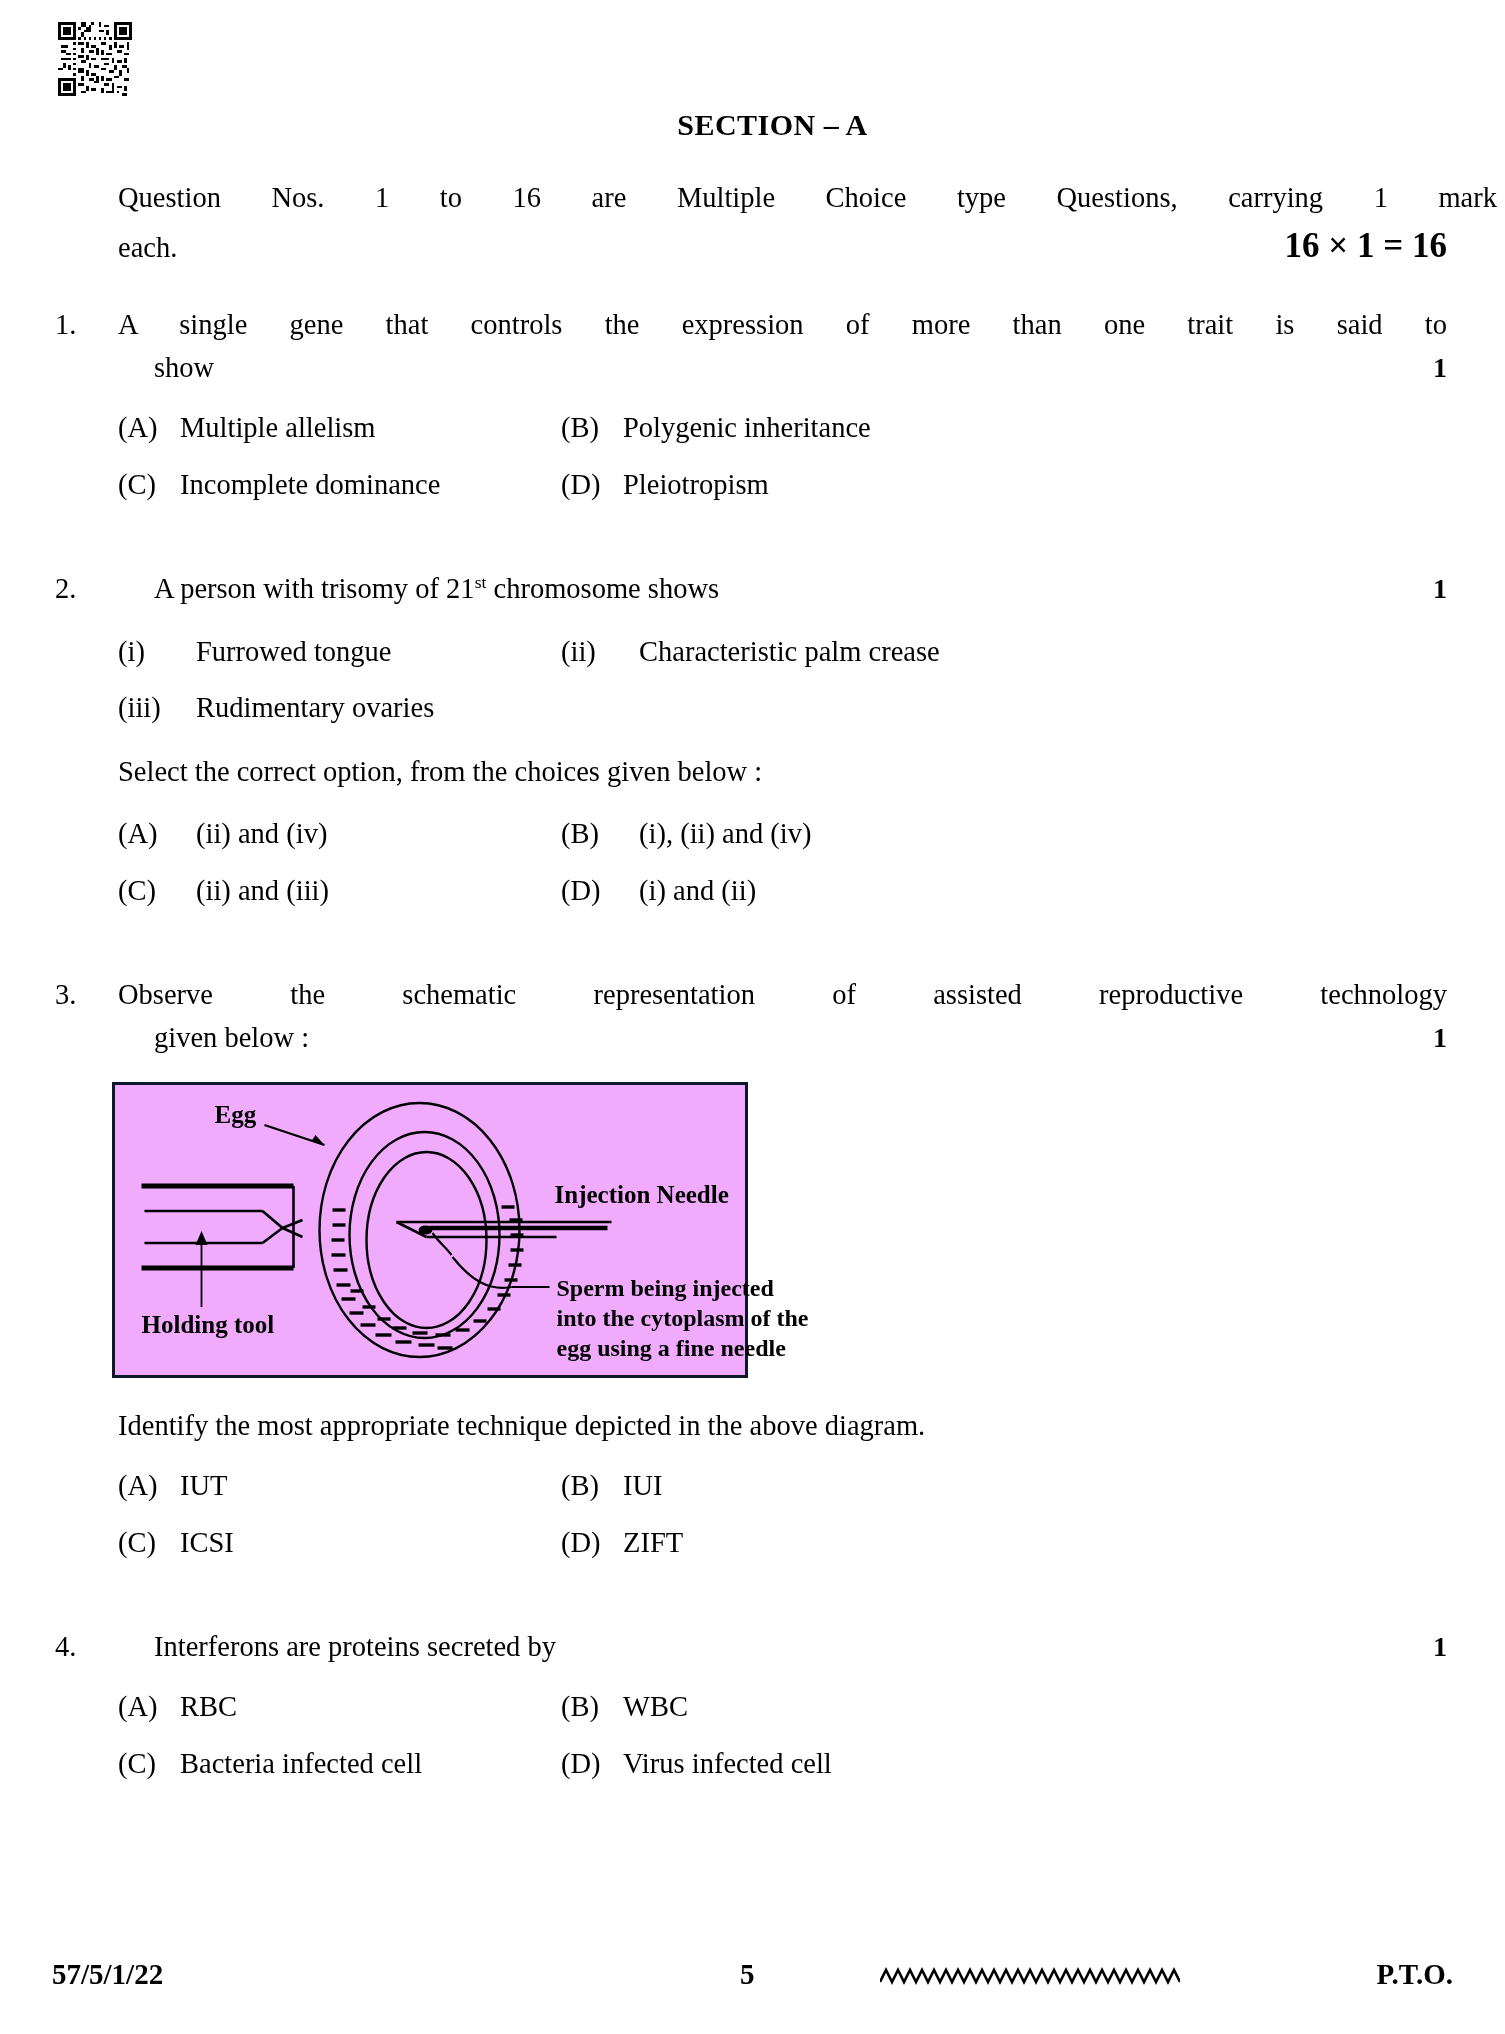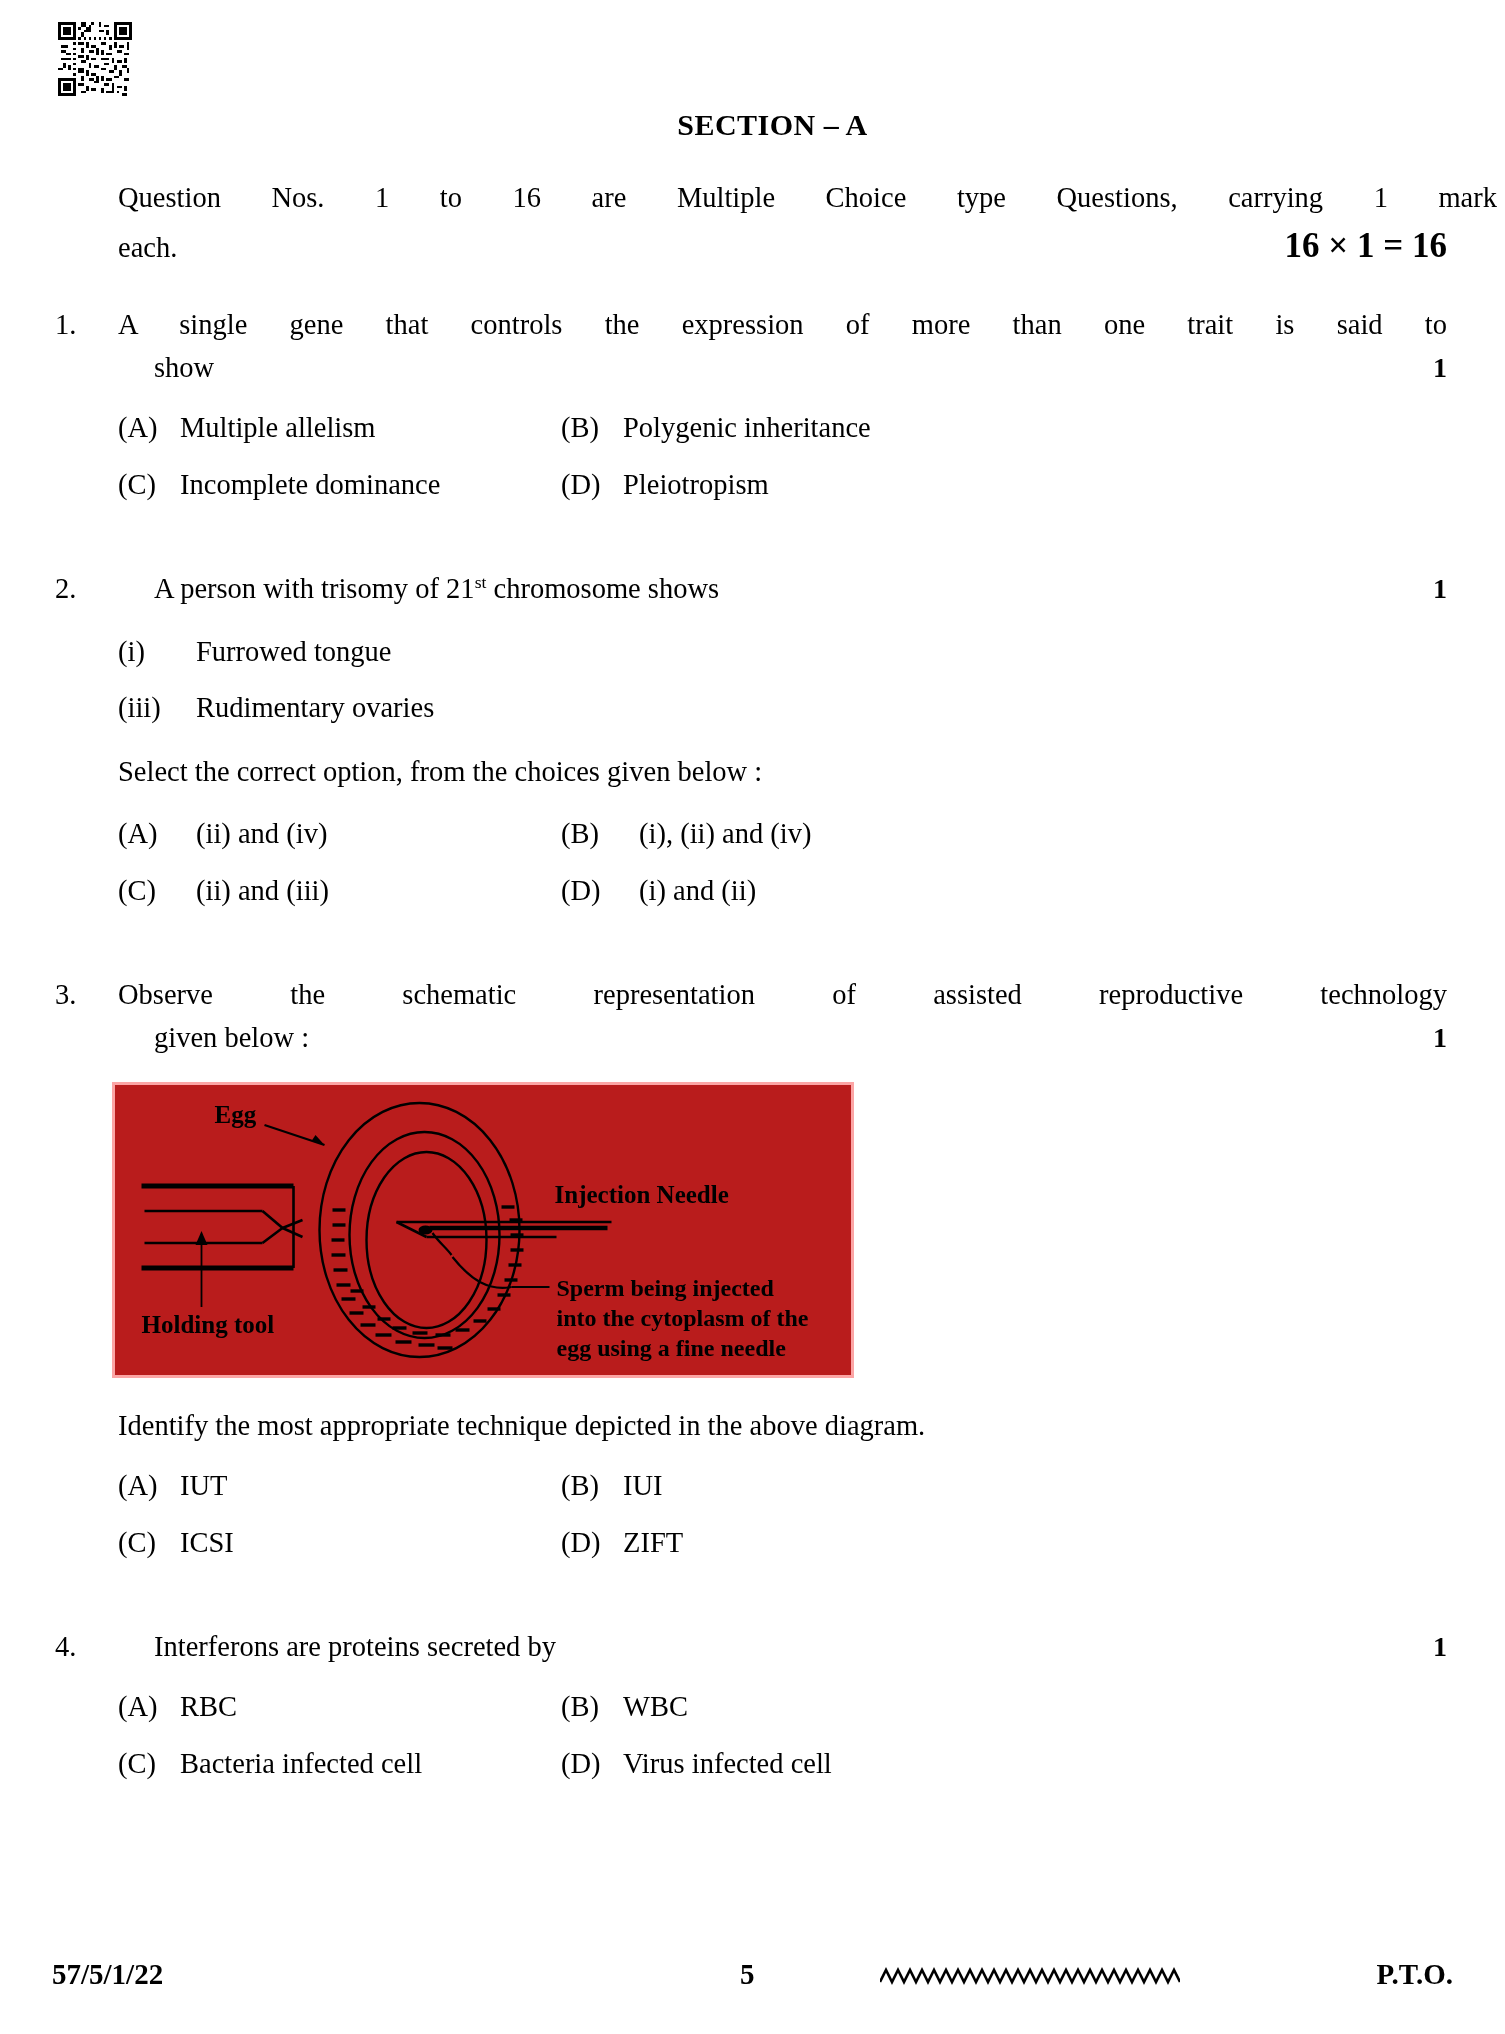--- a/index.html
+++ b/index.html
@@ -144,23 +144,23 @@
     vertical-align: super;
     line-height: 0;
   }
 
   
   .figwrap {
     margin-top: 22px;
     margin-left: 112px;
   }
   .figure {
-    width: 742px;
-    border: 3px solid #fca5a5;
-    background: #b91c1c;
+    width: 636px;
+    border: 3px solid #0f172a;
+    background: #f0abfc;
     box-sizing: border-box;
   }
   .figure svg { display: block; }
 
   
   .footer {
     position: absolute;
     left: 0;
     bottom: 36px;
     width: 1505px;
@@ -370,20 +370,24 @@
         </span>
         <span class="mark">1</span>
       </div>
 
       <div class="opts opts-roman">
         <div class="optrow">
           <div class="opt opt-left">
             <span class="lbl">(i)</span>
             <span>Furrowed tongue</span>
           </div>
+          <div class="opt opt-right">
+            <span class="lbl">(ii)</span>
+            <span>Characteristic palm crease</span>
+          </div>
         </div>
         <div class="optrow">
           <div class="opt opt-left">
             <span class="lbl">(iii)</span>
             <span>Rudimentary ovaries</span>
           </div>
         </div>
       </div>
 
       <div class="sub-line">Select the correct option, from the choices given below :</div>

